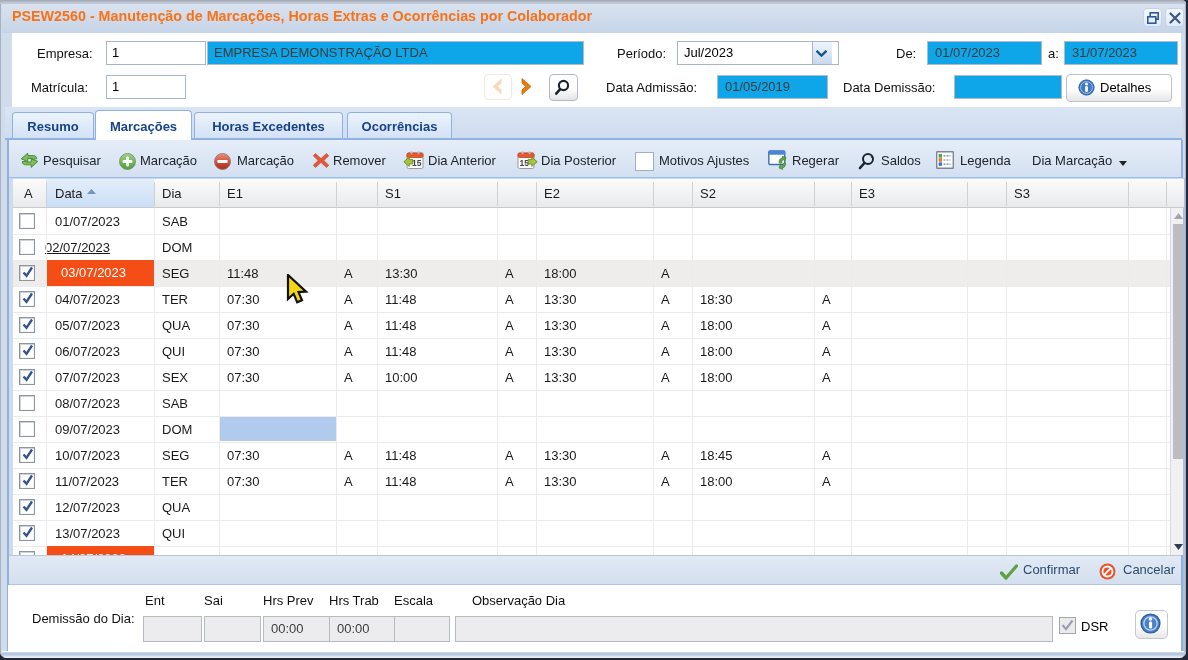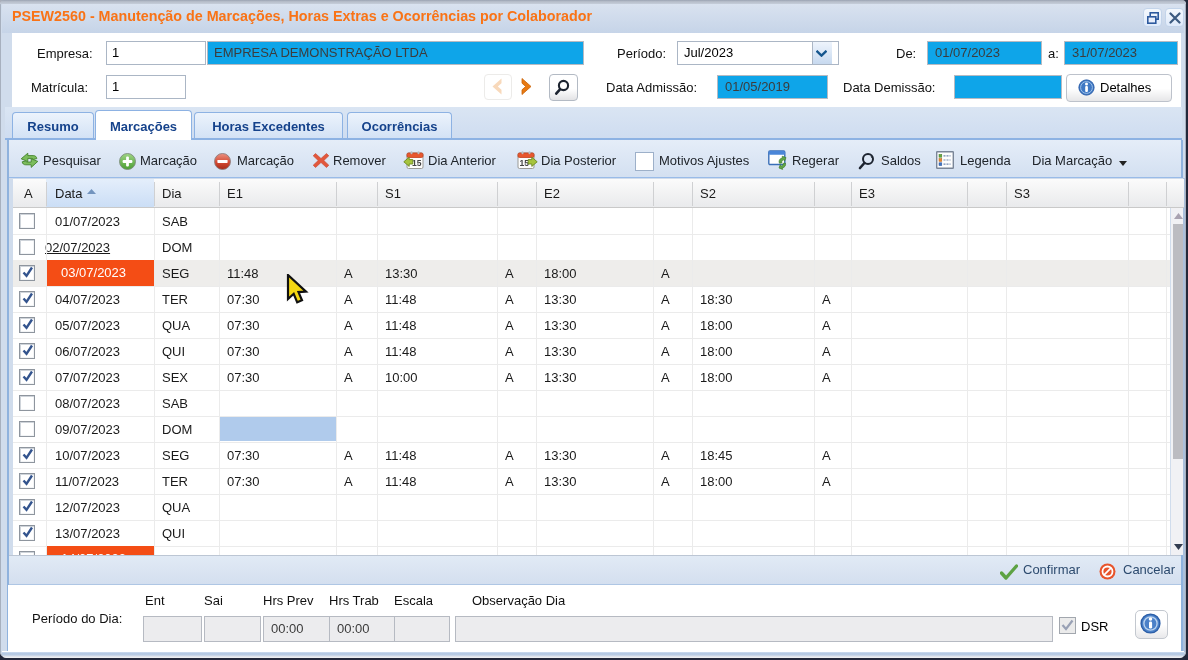--- a/index.html
+++ b/index.html
@@ -434,21 +434,21 @@
 </svg>
 <div class="bttxt" style="left:1023px;">Confirmar</div>
 <svg class="abs" style="left:1099px;top:563px;" width="17" height="17" viewBox="0 0 17 17">
   <circle cx="8.5" cy="8.5" r="8" fill="#e8542b"></circle>
   <circle cx="8.5" cy="8.5" r="5" fill="none" stroke="#ffffff" stroke-width="1.8"></circle>
   <path d="M4.9 12.1 L12.1 4.9" stroke="#ffffff" stroke-width="1.8"></path>
 </svg>
 <div class="bttxt" style="left:1123px;">Cancelar</div>
 
 <div id="footer"></div>
-<div class="lbl" style="left:32px;top:611px;">Período do Dia:</div>
+<div class="lbl" style="left:32px;top:611px;">Demissão do Dia:</div>
 <div class="fh" style="left:145px;">Ent</div>
 <div class="fh" style="left:204px;">Sai</div>
 <div class="fh" style="left:263px;">Hrs Prev</div>
 <div class="fh" style="left:329px;">Hrs Trab</div>
 <div class="fh" style="left:394px;">Escala</div>
 <div class="fh" style="left:452px;margin-left:20px;">Observação Dia</div>
 <div class="fro" style="left:143px;width:57px;"></div>
 <div class="fro" style="left:204px;width:55px;"></div>
 <div class="fro" style="left:263px;width:60px;padding-left:7px;">00:00</div>
 <div class="fro" style="left:329px;width:59px;padding-left:7px;">00:00</div>

